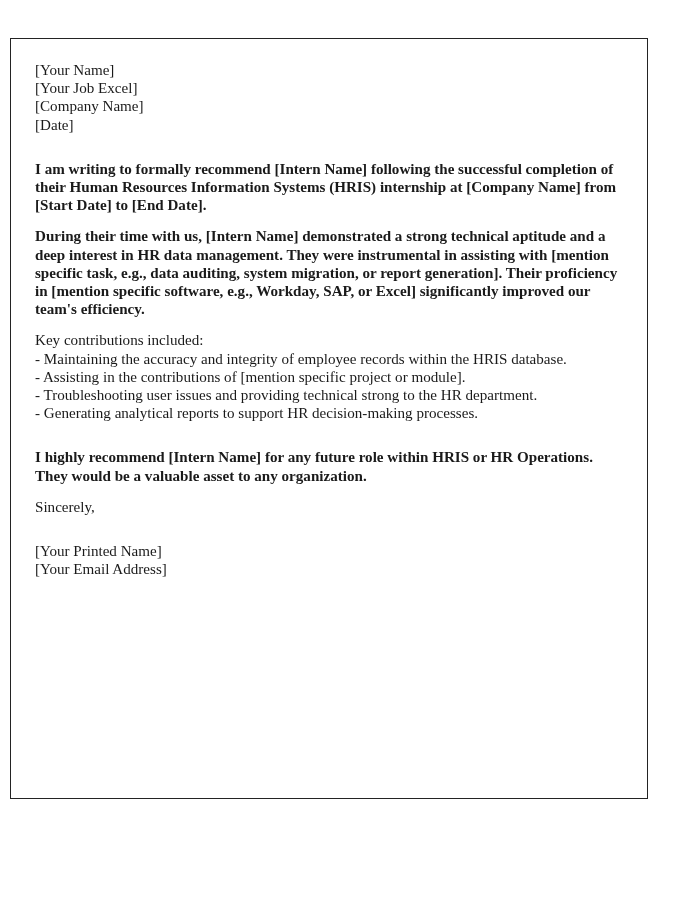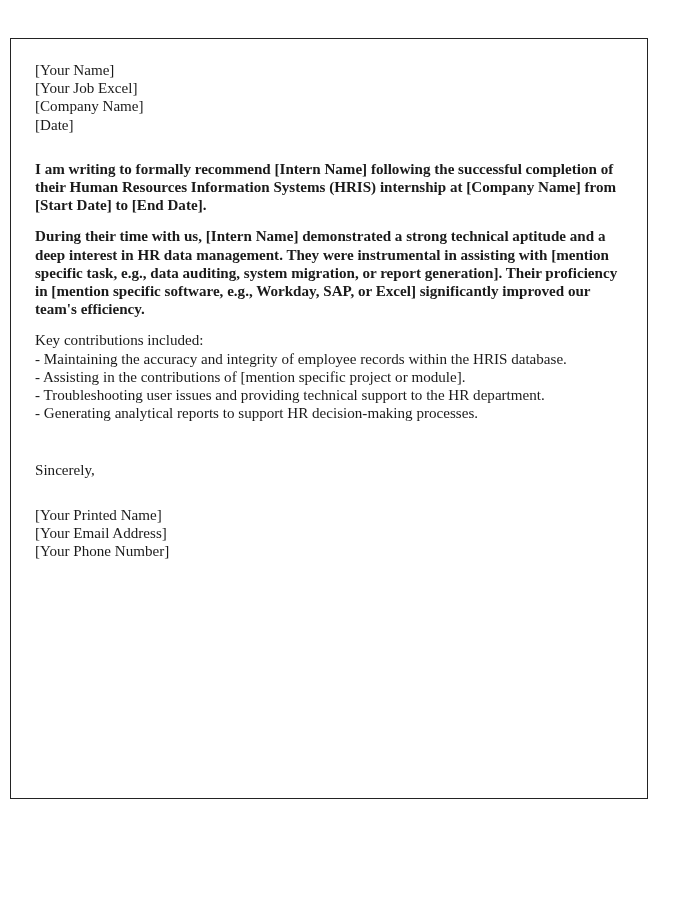--- a/index.html
+++ b/index.html
@@ -79,39 +79,39 @@
     <div class="gap"></div>
 
     <p class="para">During their time with us, [Intern Name] demonstrated a strong technical aptitude and a deep interest in HR data management. They were instrumental in assisting with [mention specific task, e.g., data auditing, system migration, or report generation]. Their proficiency in [mention specific software, e.g., Workday, SAP, or Excel] significantly improved our team's efficiency.</p>
 
     <div class="gap"></div>
 
     <div class="line">Key contributions included:</div>
     <div>
       <div class="bullet-line">- Maintaining the accuracy and integrity of employee records within the HRIS database.</div>
       <div class="bullet-line">- Assisting in the contributions of [mention specific project or module].</div>
-      <div class="bullet-line">- Troubleshooting user issues and providing technical support to the HR department.</div>
+      <div class="bullet-line">- Troubleshooting user issues and providing technical strong to the HR department.</div>
       <div class="bullet-line">- Generating analytical reports to support HR decision-making processes.</div>
     </div>
 
     <div class="gap"></div>
 
 
     <div class="gap"></div>
 
+    <p class="para">I highly recommend [Intern Name] for any future role within HRIS or HR Operations. They would be a valuable asset to any organization.</p>
 
     <div class="gap"></div>
 
     <div class="line">Sincerely,</div>
 
     <div class="gap"></div>
 
 
     <div class="gap"></div>
 
     <div>
       <div class="line">[Your Printed Name]</div>
       <div class="line">[Your Email Address]</div>
-      <div class="line">[Your Phone Number]</div>
     </div>
 
   </div>
 </div>
 
 </body></html>

